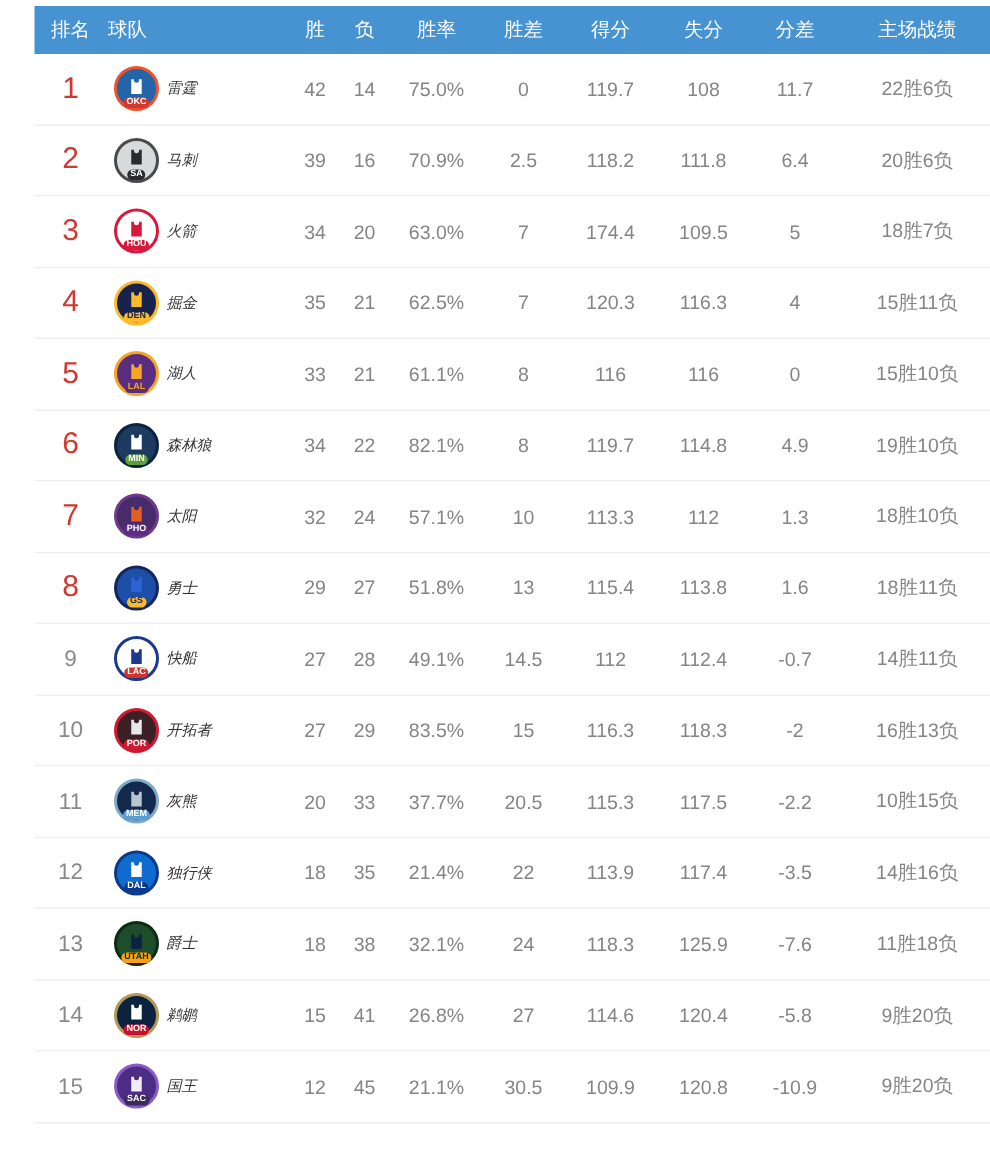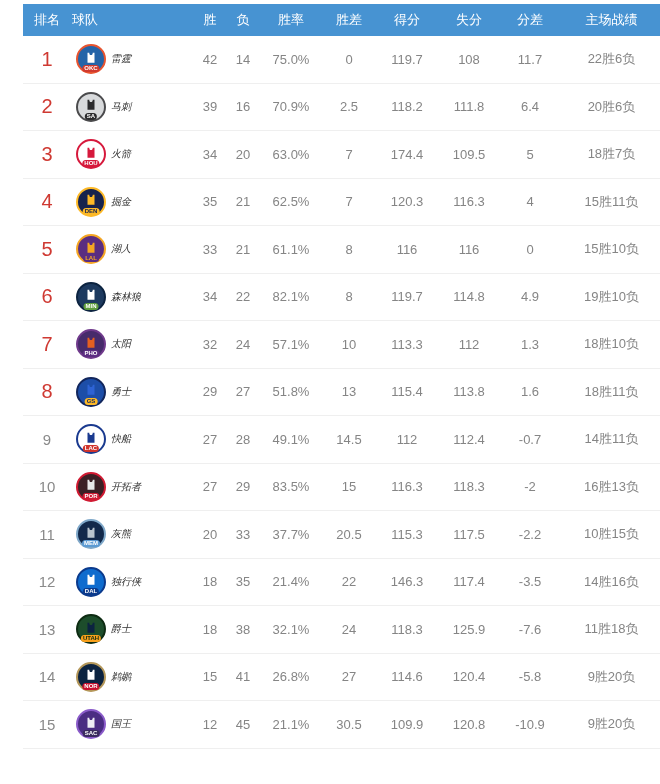--- a/index.html
+++ b/index.html
@@ -371,21 +371,21 @@
           <path d="M6,3 L9,3 C9,6 10,7 12,7 C14,7 15,6 15,3 L18,3 L18,20 L6,20 Z" fill="#ffffff"></path>
         </svg>
         <span class="abbr" style="background: rgb(11, 58, 140); color: rgb(255, 255, 255);">DAL</span>
       </div>
     </div>
     <div class="cell c-team">独行侠</div>
     <div class="cell">18</div>
     <div class="cell">35</div>
     <div class="cell">21.4%</div>
     <div class="cell">22</div>
-    <div class="cell">146.3</div>
+    <div class="cell">113.9</div>
     <div class="cell">117.4</div>
     <div class="cell">-3.5</div>
     <div class="cell">14胜16负</div>
   </div>
 
   <div class="row">
     <div class="cell">
       <span class="rank">13</span>
     </div>
     <div class="cell">

